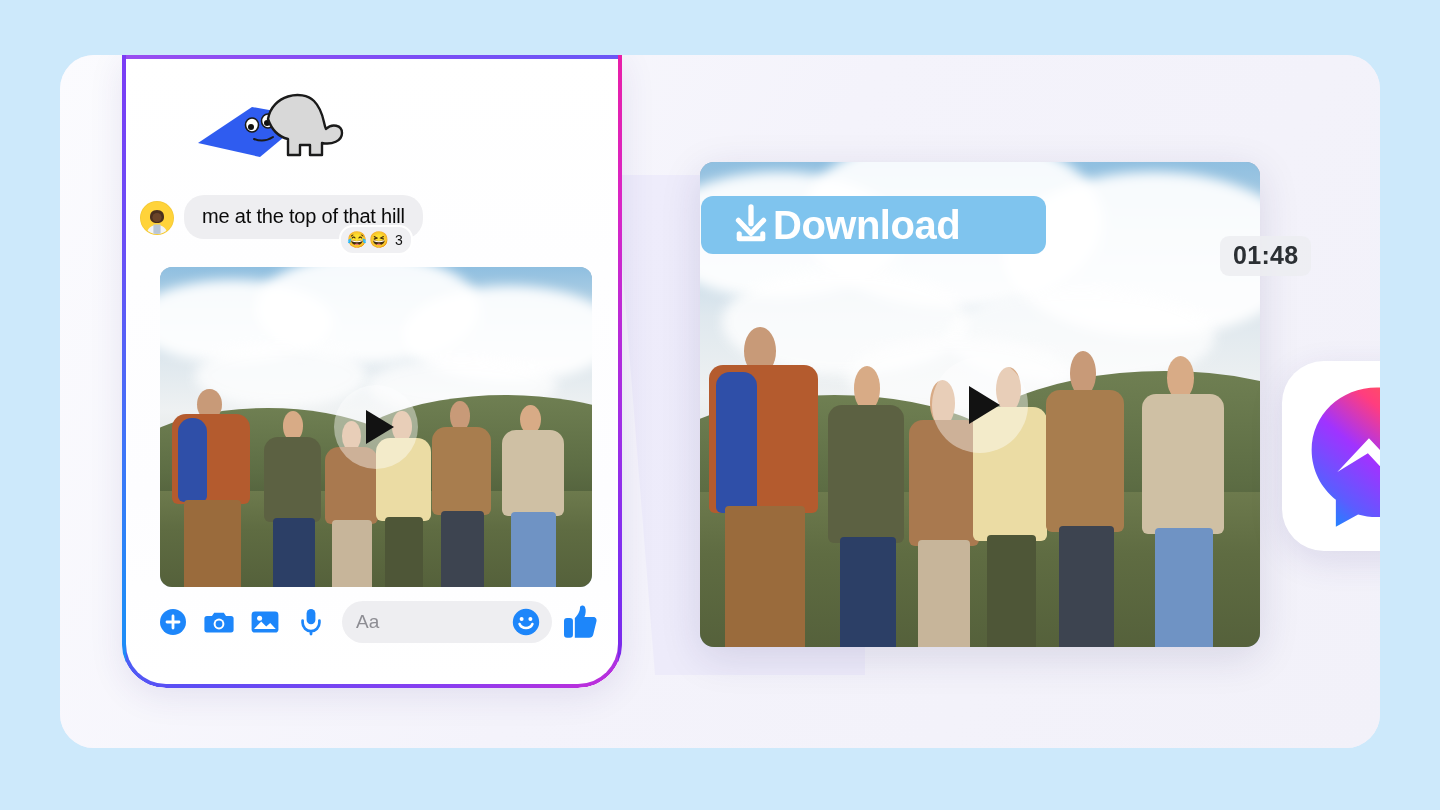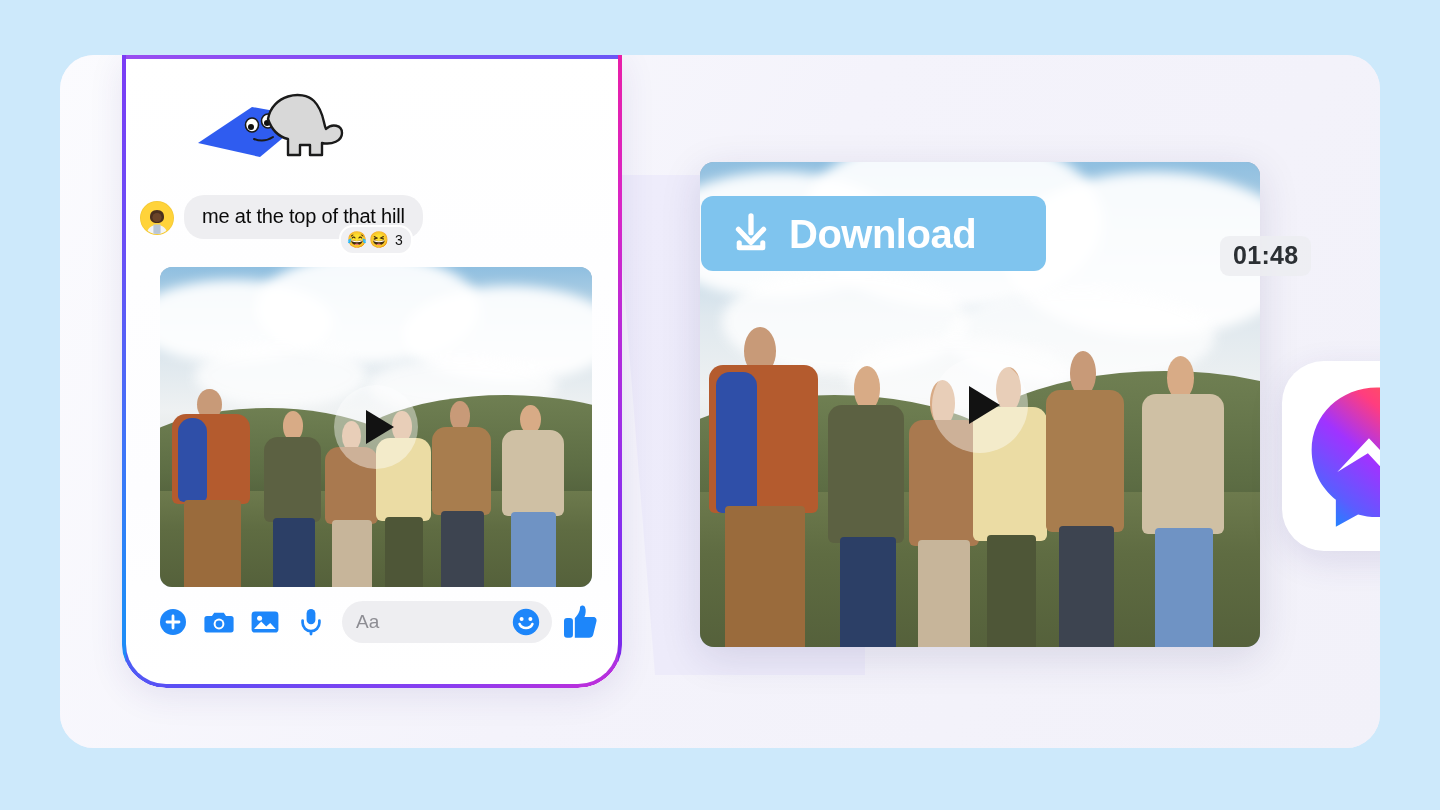--- a/index.html
+++ b/index.html
@@ -193,24 +193,24 @@
     border-radius: 14px;
     overflow: hidden;
     background: #8fa6bd;
     box-shadow: 0 10px 40px rgba(40,30,90,.13);
   }
 
   
   #download-btn {
     position: absolute;
     left: 641px; top: 141px;
-    width: 345px; height: 75px;
+    width: 345px; height: 58px;
     background: #7fc4ee;
     border-radius: 12px;
-    display: flex; align-items: center; gap: 16px;
+    display: flex; align-items: center; 
     padding: 0 28px;
     box-sizing: border-box;
     cursor: pointer;
   }
   #download-btn .dl-label {
     color: #ffffff;
     font-size: 40px;
     font-weight: bold;
     letter-spacing: -.5px;
     line-height: 1;

